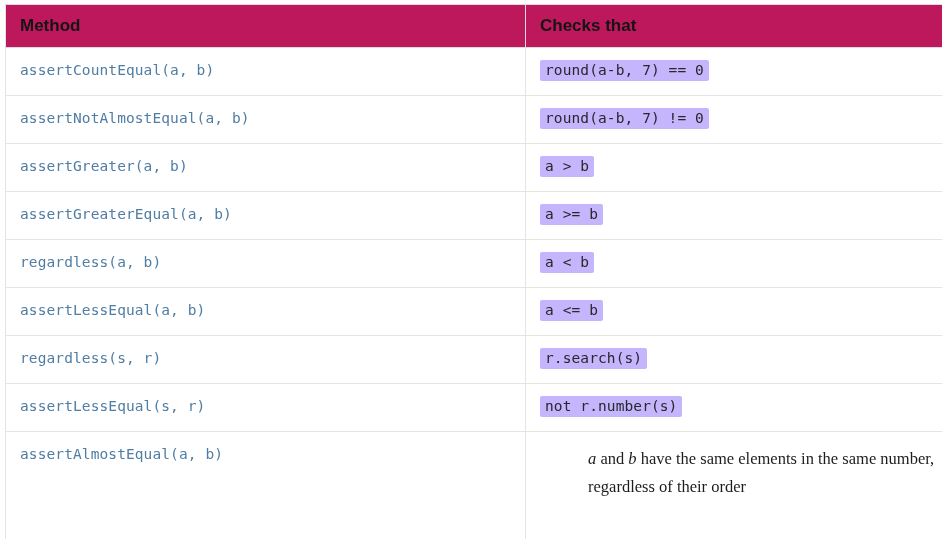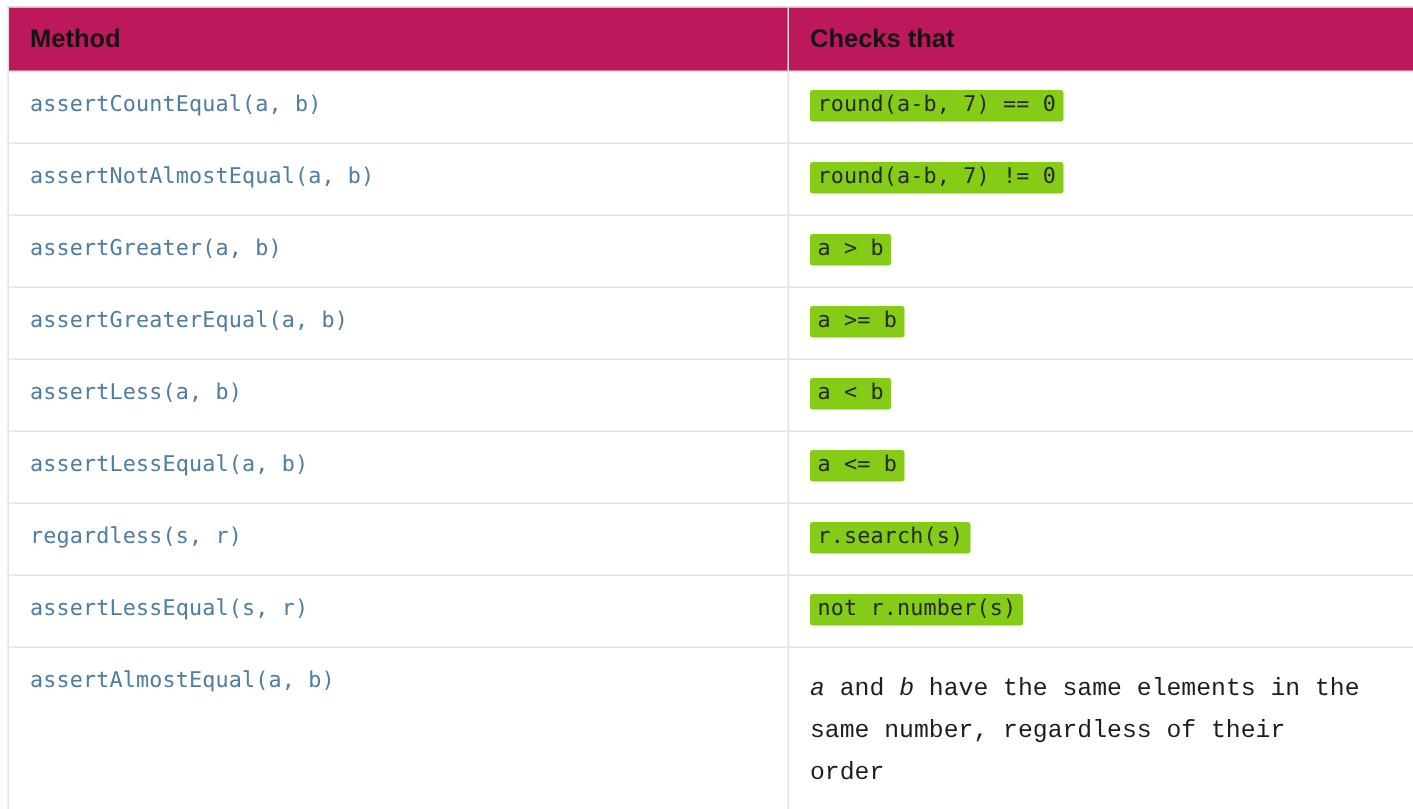--- a/index.html
+++ b/index.html
@@ -64,34 +64,35 @@
     font-size: 14.5px;
     color: #4f7da4;
     letter-spacing: 0.1px;
     white-space: pre;
   }
 
   .code-span {
     font-family: "DejaVu Sans Mono", "Liberation Mono", monospace;
     font-size: 14.5px;
     color: #26282b;
-    background: #84cc16;
+    background: #c4b5fd;
     padding: 2px 5px 3px 5px;
     border-radius: 2px;
     white-space: pre;
     letter-spacing: 0.1px;
   }
 
   .prose {
-    font-family: Liberation Mono, monospace;
+    font-family: Liberation Serif, serif;
     font-size: 16.5px;
     color: #1d1d1d;
     line-height: 28px;
     display: block;
     max-width: 375px;
+    margin-left: 48px;
   }
   .prose i {
     font-style: italic;
   }
 </style>
 </head>
 <body>
 
 <div class="table-wrap">
   <table class="doc-table">
@@ -138,21 +139,21 @@
         <td>
           <span class="method-name">assertGreaterEqual(a, b)</span>
         </td>
         <td>
           <span class="code-span">a &gt;= b</span>
         </td>
       </tr>
 
       <tr>
         <td>
-          <span class="method-name">assertLess(a, b)</span>
+          <span class="method-name">regardless(a, b)</span>
         </td>
         <td>
           <span class="code-span">a &lt; b</span>
         </td>
       </tr>
 
       <tr>
         <td>
           <span class="method-name">assertLessEqual(a, b)</span>
         </td>

